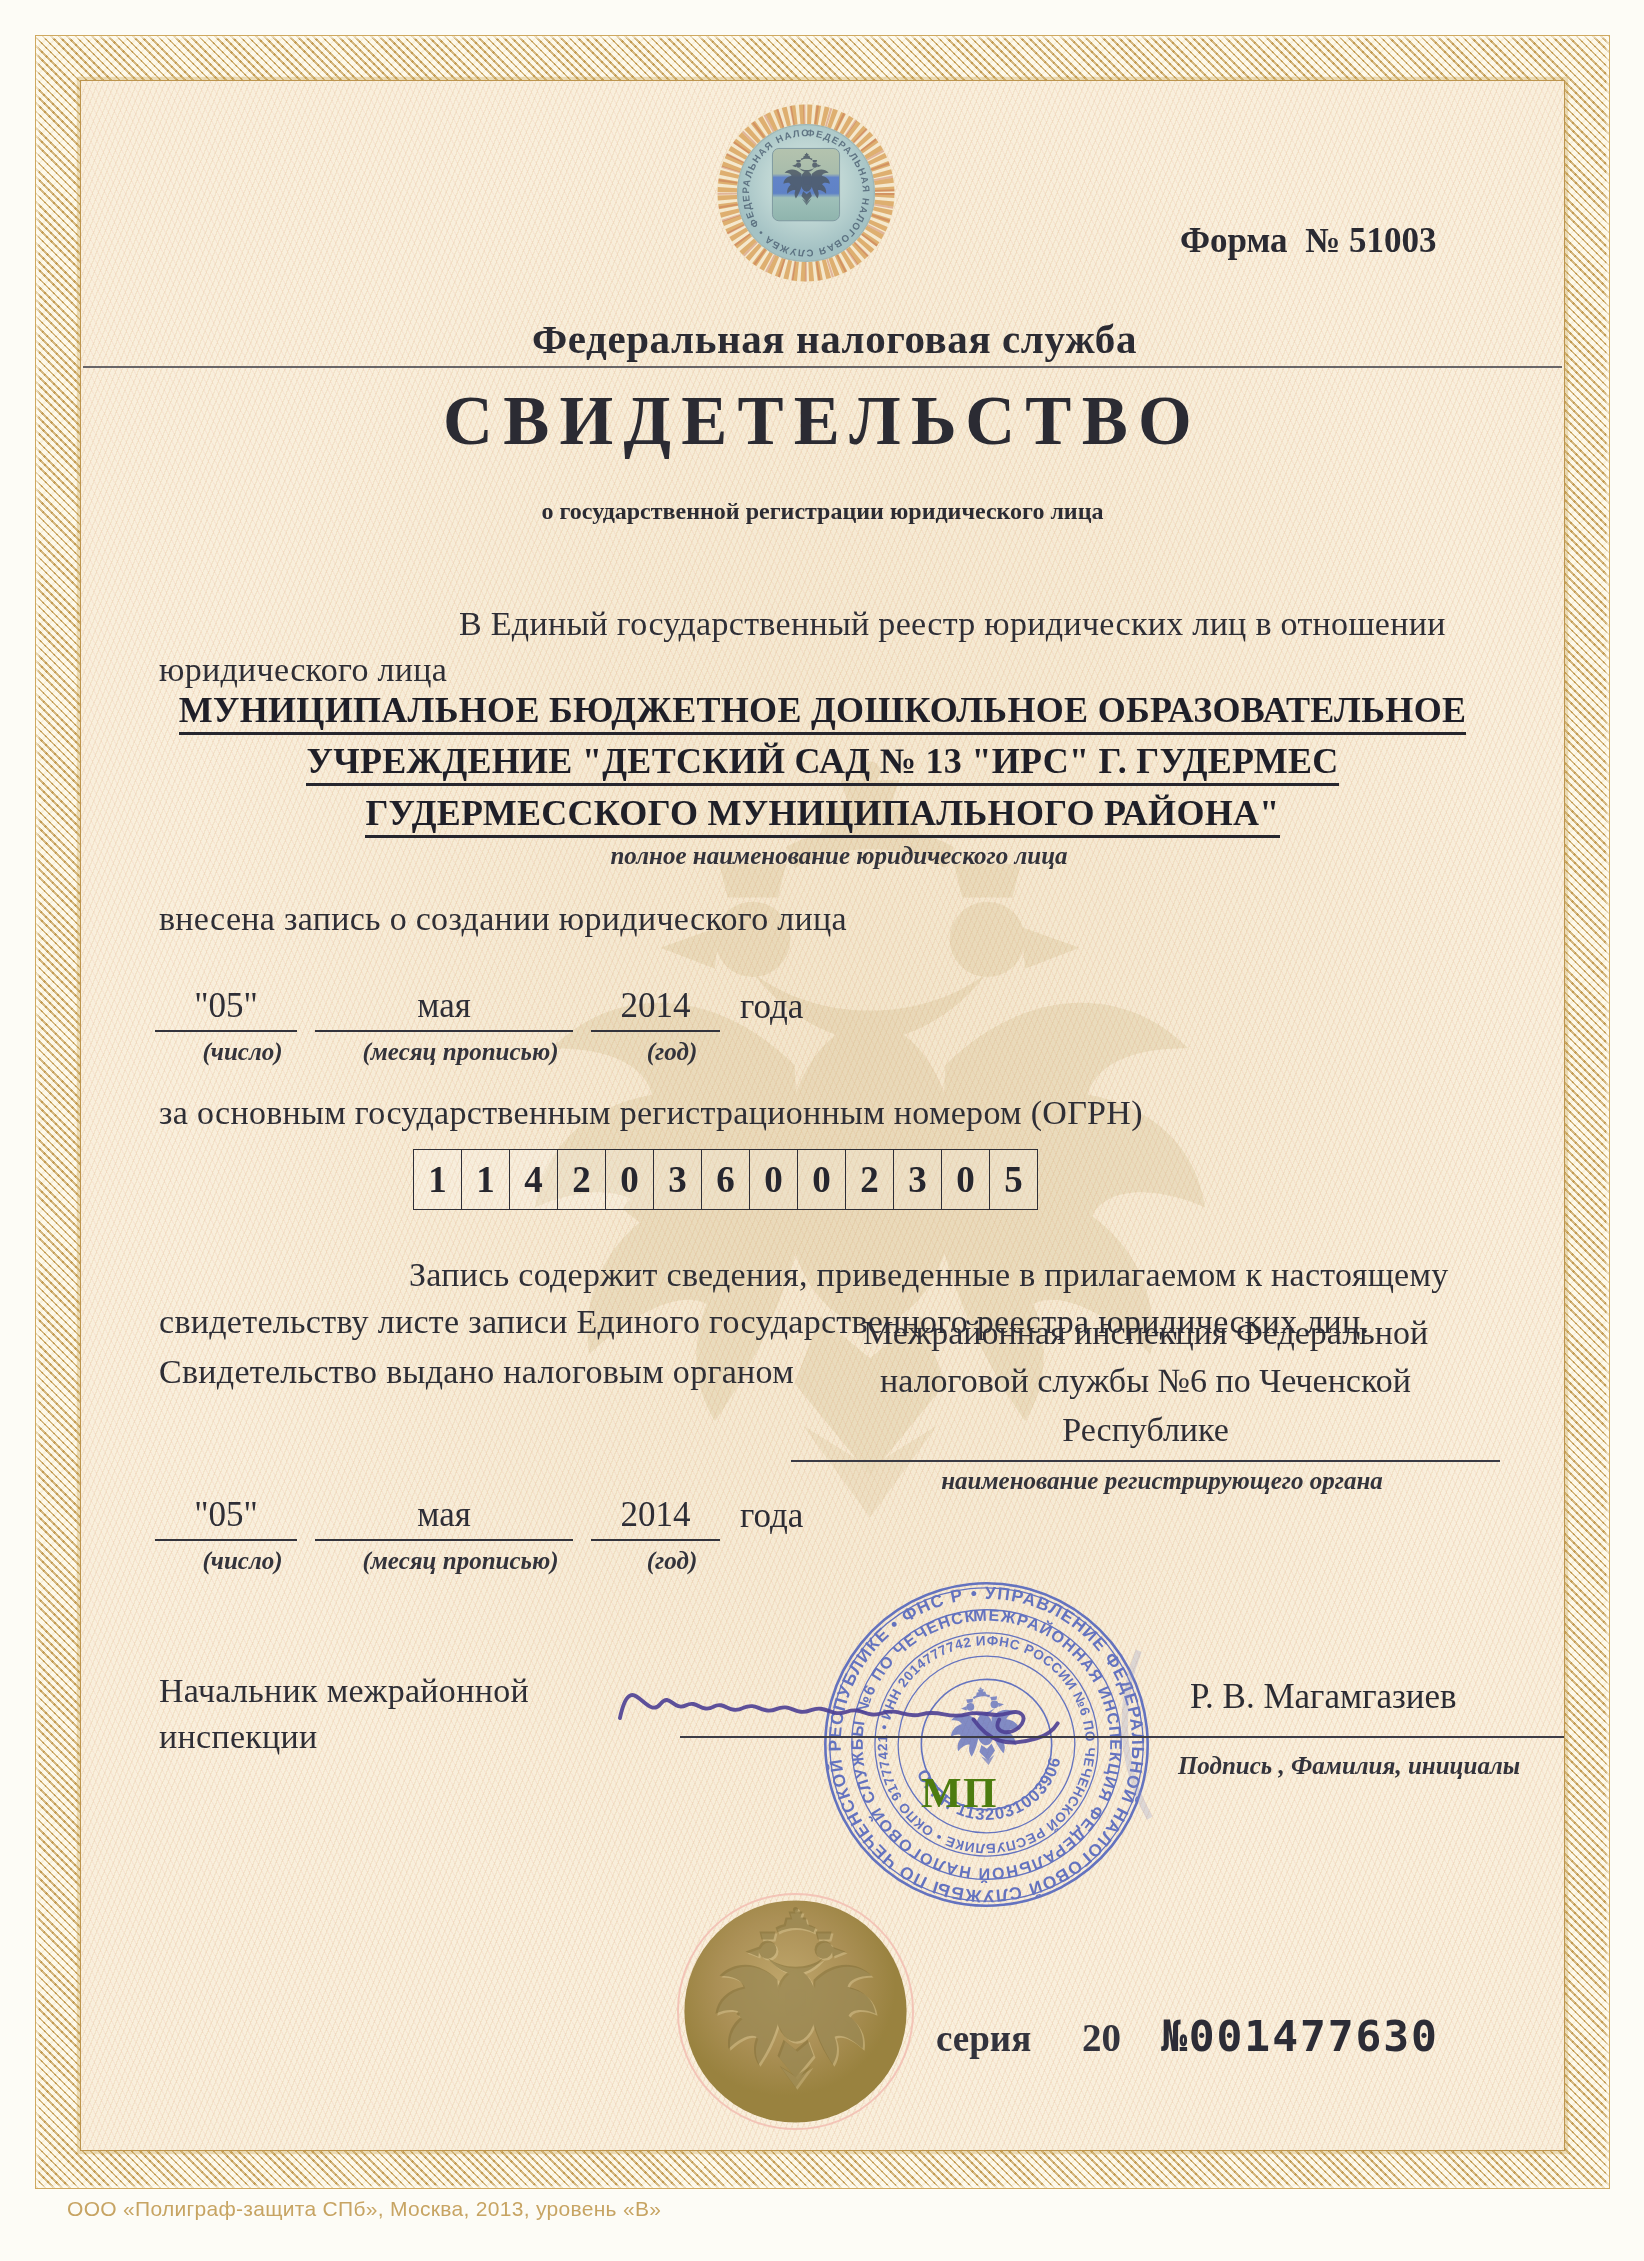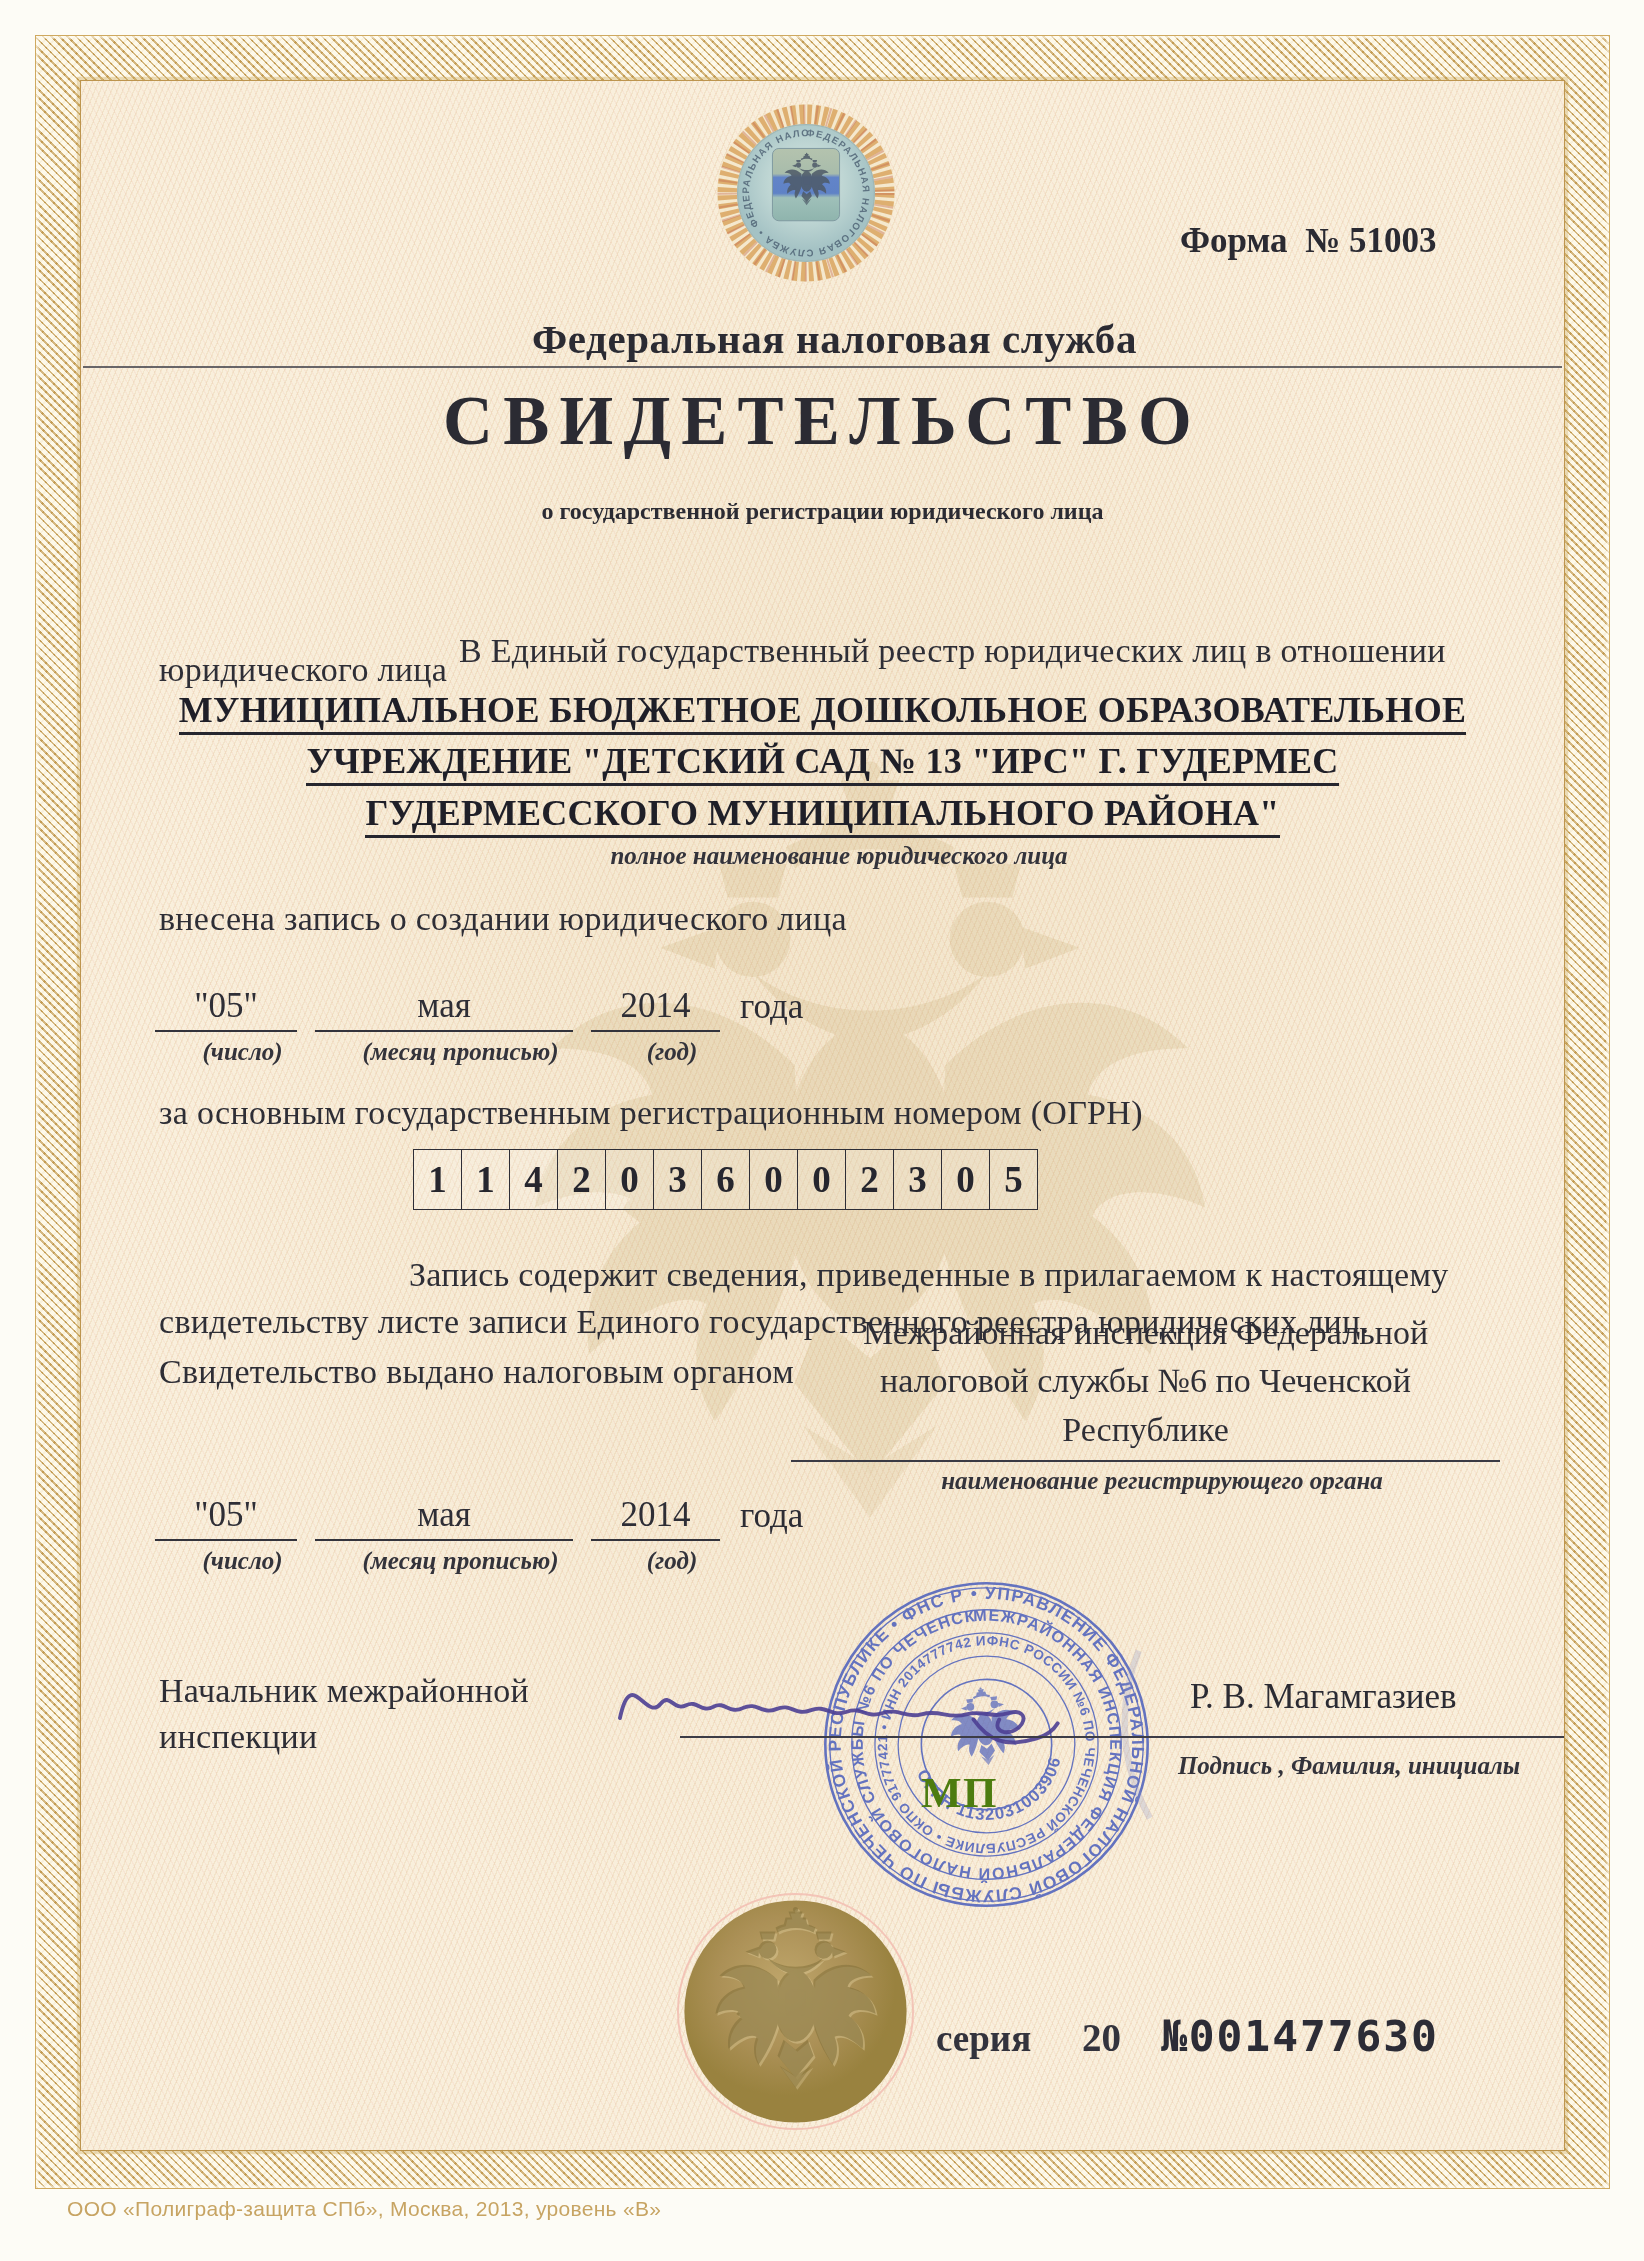--- a/index.html
+++ b/index.html
@@ -138,21 +138,21 @@
   <div class="abs form-label" style="left:1180px;top:221px;">Форма  № 51003</div>
 
   <div class="abs centered agency" style="top:315px;">Федеральная налоговая служба</div>
 
   <div class="abs divider" style="left:83px;right:83px;top:366px;"></div>
 
   <div class="abs centered big-title" style="top:382px;">СВИДЕТЕЛЬСТВО</div>
 
   <div class="abs centered subtitle" style="top:498px;">о государственной регистрации юридического лица</div>
 
-  <div class="abs body-text" style="left:459px;top:632px;">В Единый государственный реестр юридических лиц в отношении</div>
+  <div class="abs body-text" style="left:459px;top:605px;">В Единый государственный реестр юридических лиц в отношении</div>
   <div class="abs body-text" style="left:159px;top:651px;">юридического лица</div>
 
   <div class="abs centered org-line" style="top:689px;">
     <span>МУНИЦИПАЛЬНОЕ БЮДЖЕТНОЕ ДОШКОЛЬНОЕ ОБРАЗОВАТЕЛЬНОЕ</span>
   </div>
   <div class="abs centered org-line" style="top:740px;">
     <span>УЧРЕЖДЕНИЕ "ДЕТСКИЙ САД № 13 "ИРС" Г. ГУДЕРМЕС</span>
   </div>
   <div class="abs centered org-line" style="top:792px;">
     <span>ГУДЕРМЕССКОГО МУНИЦИПАЛЬНОГО РАЙОНА"</span>

